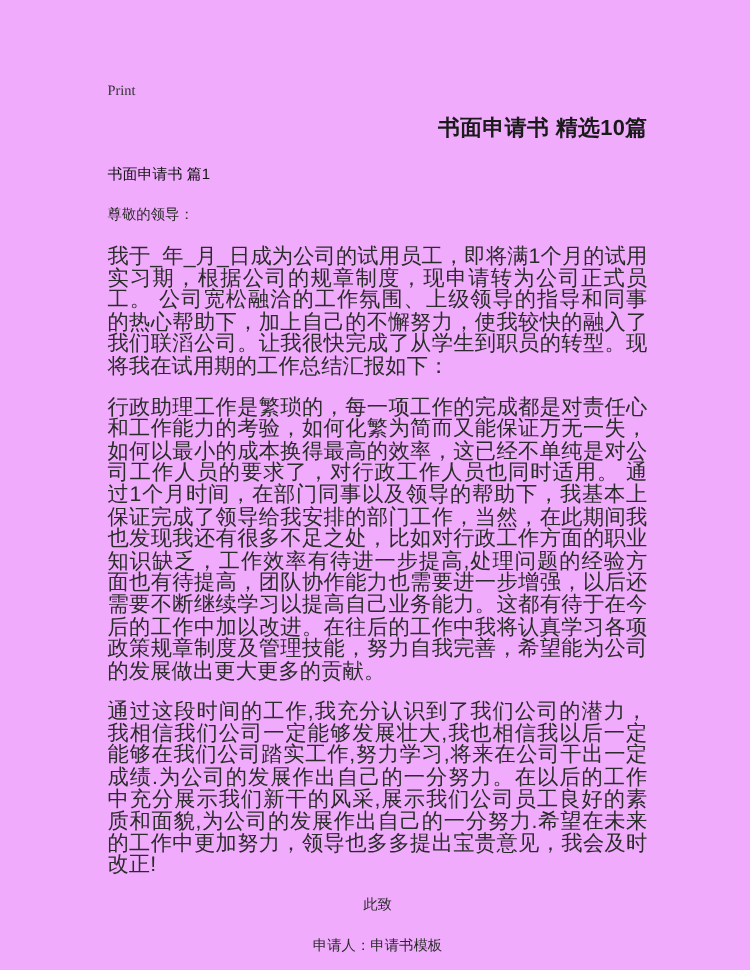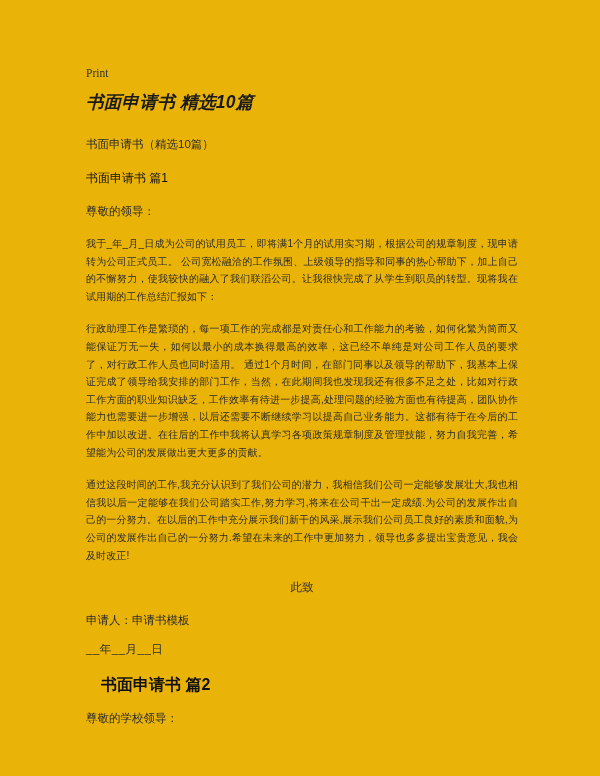--- a/index.html
+++ b/index.html
@@ -12,21 +12,21 @@
     height: 776px;
     overflow: hidden;
     font-family: "Liberation Sans", "DejaVu Sans", sans-serif;
     color: #222222;
     -webkit-font-smoothing: antialiased;
   }
   .page {
     position: relative;
     width: 600px;
     height: 776px;
-    background: #eab308;
+    background: #f0abfc;
     box-sizing: border-box;
   }
   .content {
     position: absolute;
     left: 86px;
     top: 66px;
     width: 432px;
   }
   .print-link {
     font-family: "Liberation Serif", "DejaVu Serif", serif;
@@ -35,25 +35,24 @@
     line-height: 14px;
     margin: 0 0 10px 0;
     display: block;
     text-decoration: none;
     cursor: pointer;
   }
   .doc-title {
     font-size: 17.5px;
     font-weight: bold;
     color: #1a1a1a;
-    text-align: left;
+    text-align: right;
     letter-spacing: 0.3px;
     margin: 0 0 0 0;
     line-height: 24px;
-    font-style: italic;
   }
   .subtitle {
     font-size: 11.5px;
     color: #2b2b2b;
     margin: 22px 0 0 0;
     line-height: 17px;
   }
   .section-heading {
     font-size: 12px;
     font-weight: normal;
@@ -61,40 +60,41 @@
     margin: 17px 0 0 0;
     line-height: 17px;
   }
   .salutation {
     font-size: 11.5px;
     color: #2b2b2b;
     margin: 16px 0 0 0;
     line-height: 17px;
   }
   .para {
-    font-size: 10px;
+    font-size: 17px;
     color: #2b2b2b;
     margin: 15px 0 0 0;
     line-height: 17.6px;
     text-align: justify;
     text-justify: inter-ideograph;
     letter-spacing: 0.1px;
   }
   .closing {
     font-size: 11.5px;
     color: #2b2b2b;
     margin: 15px 0 0 0;
     line-height: 17px;
     text-align: center;
   }
   .signature {
     font-size: 11.5px;
     color: #2b2b2b;
     margin: 16px 0 0 0;
     line-height: 17px;
+    text-align: center;
   }
   .date-line {
     font-size: 11.5px;
     color: #2b2b2b;
     margin: 12px 0 0 0;
     line-height: 17px;
     letter-spacing: 0.5px;
   }
   .heading-2 {
     font-size: 16px;
@@ -113,21 +113,20 @@
 </head>
 <body>
 
 <div class="page">
   <div class="content">
 
     <a class="print-link" href="#">Print</a>
 
     <h1 class="doc-title">书面申请书  精选10篇</h1>
 
-    <p class="subtitle">书面申请书（精选10篇）</p>
 
     <h2 class="section-heading">书面申请书 篇1</h2>
 
     <p class="salutation">尊敬的领导：</p>
 
     <p class="para">我于_年_月_日成为公司的试用员工，即将满1个月的试用实习期，根据公司的规章制度，现申请转为公司正式员工。 公司宽松融洽的工作氛围、上级领导的指导和同事的热心帮助下，加上自己的不懈努力，使我较快的融入了我们联滔公司。让我很快完成了从学生到职员的转型。现将我在试用期的工作总结汇报如下：</p>
 
     <p class="para">行政助理工作是繁琐的，每一项工作的完成都是对责任心和工作能力的考验，如何化繁为简而又能保证万无一失，如何以最小的成本换得最高的效率，这已经不单纯是对公司工作人员的要求了，对行政工作人员也同时适用。 通过1个月时间，在部门同事以及领导的帮助下，我基本上保证完成了领导给我安排的部门工作，当然，在此期间我也发现我还有很多不足之处，比如对行政工作方面的职业知识缺乏，工作效率有待进一步提高,处理问题的经验方面也有待提高，团队协作能力也需要进一步增强，以后还需要不断继续学习以提高自己业务能力。这都有待于在今后的工作中加以改进。在往后的工作中我将认真学习各项政策规章制度及管理技能，努力自我完善，希望能为公司的发展做出更大更多的贡献。</p>
 
     <p class="para">通过这段时间的工作,我充分认识到了我们公司的潜力，我相信我们公司一定能够发展壮大,我也相信我以后一定能够在我们公司踏实工作,努力学习,将来在公司干出一定成绩.为公司的发展作出自己的一分努力。在以后的工作中充分展示我们新干的风采,展示我们公司员工良好的素质和面貌,为公司的发展作出自己的一分努力.希望在未来的工作中更加努力，领导也多多提出宝贵意见，我会及时改正!</p>

